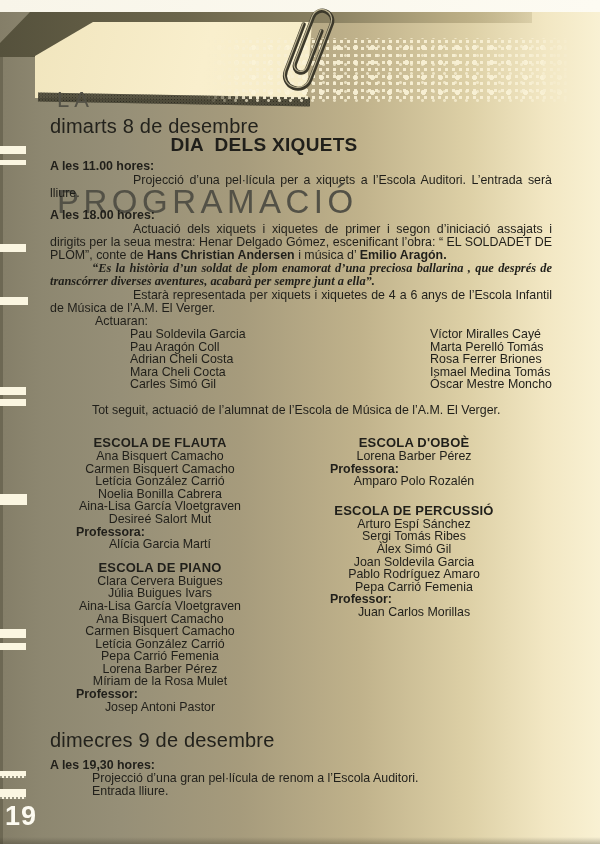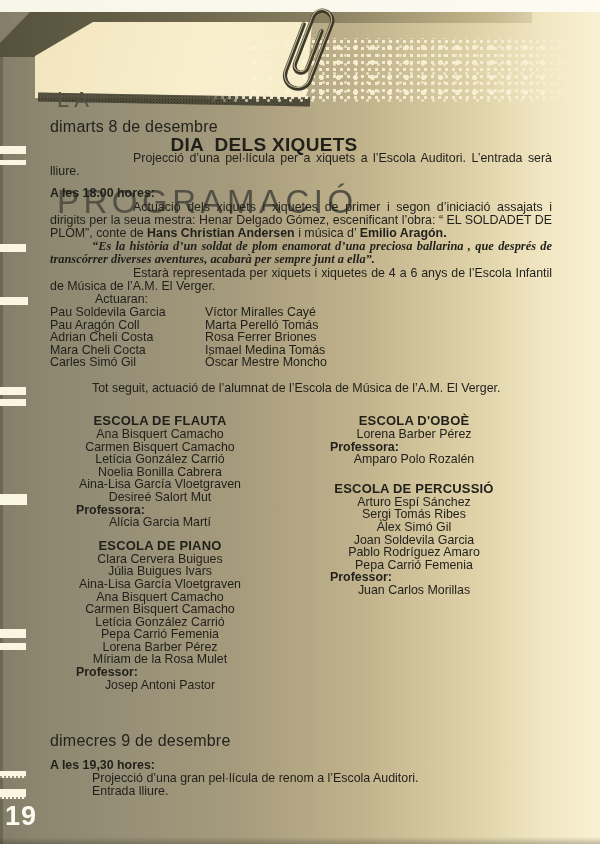--- a/index.html
+++ b/index.html
@@ -51,28 +51,28 @@
   .left-line{position:absolute;left:0;top:57px;bottom:0;width:3px;background:rgba(56,52,38,.30);}
   .dash{position:absolute;left:0;width:26px;background:#fbf6e1;}
   .dash.dotted{border-bottom:2px dotted rgba(70,66,48,.55);}
   .page-number{
     position:absolute;left:5px;top:801px;
     font-size:27px;font-weight:700;color:#fdfbf1;letter-spacing:1px;
   }
   .bottom-shade{position:absolute;left:0;bottom:0;width:600px;height:7px;background:linear-gradient(rgba(40,38,28,0),rgba(40,38,28,.28));}
   
   .content{position:absolute;left:50px;top:120px;width:502px;font-size:12.4px;line-height:13px;}
-  .date-heading{font-size:16px;font-weight:400;color:#23221c;margin:0;letter-spacing:.2px;}
+  .date-heading{font-size:20px;font-weight:400;color:#23221c;margin:0;letter-spacing:.2px;}
   .event-title{width:428px;text-align:center;font-size:19px;font-weight:700;margin:5px 0 1px;white-space:pre;letter-spacing:.3px;}
   .time{font-weight:700;font-size:12.4px;margin:9px 0 0;}
   .para{margin:1px 0 0;text-align:justify;}
   .ind{text-indent:83px;}
   .quote{margin:0;text-align:justify;text-indent:42px;font-style:italic;font-weight:700;font-family:Liberation Serif, serif;}
   .cast-label{margin:0 0 0 45px;}
-  .cast-cols{display:flex;line-height:13px;}
+  .cast-cols{display:flex;margin-left:80px;line-height:13px;justify-content:space-between;}
   .cast-col1{width:155px;}
   .followup{margin:13px 0 0 42px;}
   .schools{display:flex;margin-top:9px;}
   .col-left{width:220px;}
   .col-right{width:220px;margin-left:34px;}
   .school-heading{text-align:center;font-size:13px;font-weight:700;margin:10px 0 1px;letter-spacing:.2px;}
   .names{text-align:center;line-height:12.6px;list-style:none;margin:0;padding:0;}
   .teacher-label{font-weight:700;margin-left:26px;line-height:12.6px;}
   .teacher-name{text-align:center;line-height:12.6px;}
   .day2{position:absolute;left:50px;top:734px;width:502px;font-size:12.4px;line-height:13px;}
@@ -109,20 +109,21 @@
   <div class="dash" style="top:494px;height:11px;width:27px;"></div>
   <div class="dash" style="top:629px;height:9px;"></div>
   <div class="dash" style="top:643px;height:7px;"></div>
   <div class="dash dotted" style="top:771px;height:5px;"></div>
   <div class="dash dotted" style="top:789px;height:8px;"></div>
 
   <div class="content">
     <h1 class="date-heading">dimarts 8 de desembre</h1>
     <div class="event-title">DIA  DELS XIQUETS</div>
 
+    <div class="time">A les 11.00 hores:</div>
     <p class="para ind">Projecció d’una pel·lícula per a xiquets a l’Escola Auditori. L’entrada serà lliure.</p>
 
     <div class="time">A les 18.00 hores:</div>
     <p class="para ind"><span>Actuació dels xiquets i xiquetes de primer i segon d’iniciació  assajats i dirigits per la seua mestra: Henar Delgado Gómez, escenificant l’obra:  “ EL SOLDADET DE PLOM”, conte de </span><b>Hans Christian Andersen</b><span> i música d’ </span><b>Emilio Aragón.</b></p>
     <p class="quote">“Es la història d’un soldat de plom enamorat d’una preciosa ballarina , que després de transcórrer diverses aventures, acabarà per sempre junt a ella”.</p>
     <p class="para ind">Estarà representada per xiquets i xiquetes de 4 a 6 anys de l’Escola  Infantil de Música de l’A.M. El Verger.</p>
     <div class="cast-label">Actuaran:</div>
 
     <div class="cast-cols">
       <ul class="names cast-col1" style="text-align:left;">

